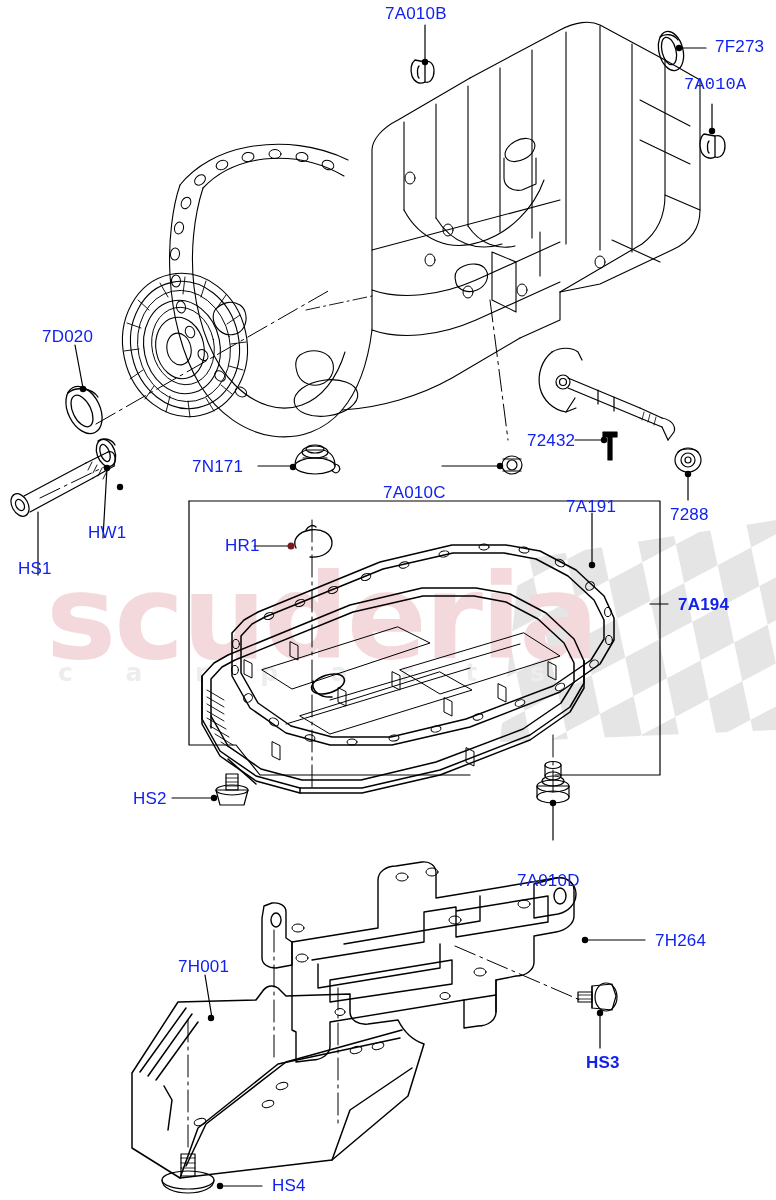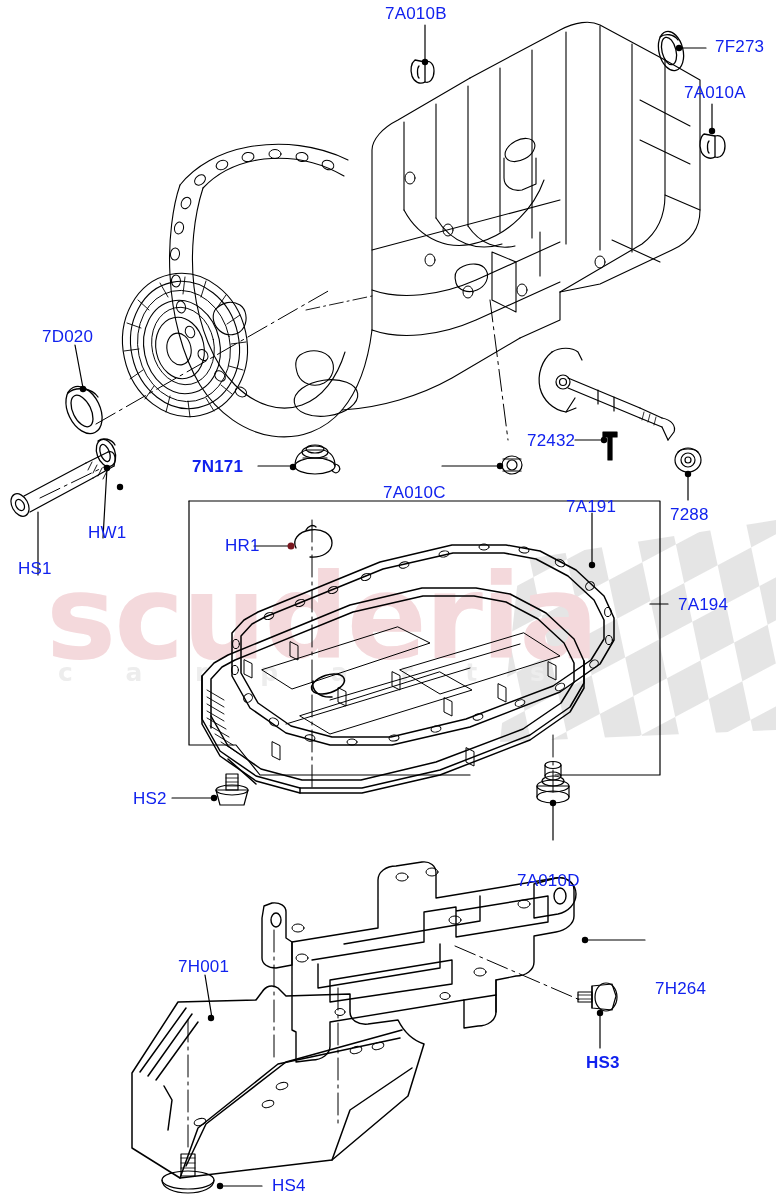--- a/index.html
+++ b/index.html
@@ -520,32 +520,32 @@
       <g stroke-dasharray="14 4 2 4" stroke-width="0.9">
         <path d="M306 310 L372 296"></path>
       </g>
 
     </g>
   </svg>
 
   <div class="layer">
     <div class="lbl" style="left:385px;top:5px;">7A010B</div>
     <div class="lbl" style="left:715px;top:38px;">7F273</div>
-    <div class="lbl" style="left:684px;top:84px;">7A010A</div>
+    <div class="lbl" style="left:684px;top:76px;font-family:Liberation Mono, monospace;">7A010A</div>
     <div class="lbl" style="left:42px;top:328px;">7D020</div>
-    <div class="lbl" style="left:192px;top:458px;font-weight:bold;">7N171</div>
+    <div class="lbl" style="left:192px;top:458px;">7N171</div>
     <div class="lbl" style="left:383px;top:458px;margin-top:26px;">7A010C</div>
     <div class="lbl" style="left:527px;top:432px;">72432</div>
     <div class="lbl" style="left:670px;top:506px;">7288</div>
     <div class="lbl" style="left:566px;top:498px;text-align:center;">7A191</div>
-    <div class="lbl" style="left:678px;top:596px;">7A194</div>
+    <div class="lbl" style="left:678px;top:596px;font-weight:bold;">7A194</div>
     <div class="lbl" style="left:88px;top:524px;">HW1</div>
     <div class="lbl" style="left:18px;top:560px;">HS1</div>
     <div class="lbl" style="left:208px;top:537px;margin-left:17px;">HR1</div>
     <div class="lbl" style="left:133px;top:790px;">HS2</div>
     <div class="lbl" style="left:517px;top:872px;">7A010D</div>
-    <div class="lbl" style="left:655px;top:932px;margin-top:48px;">7H264</div>
+    <div class="lbl" style="left:655px;top:932px;">7H264</div>
     <div class="lbl" style="left:178px;top:958px;">7H001</div>
     <div class="lbl" style="left:586px;top:1054px;font-weight:bold;">HS3</div>
     <div class="lbl" style="left:272px;top:1177px;">HS4</div>
   </div>
 
 </div>
 
 </body></html>

